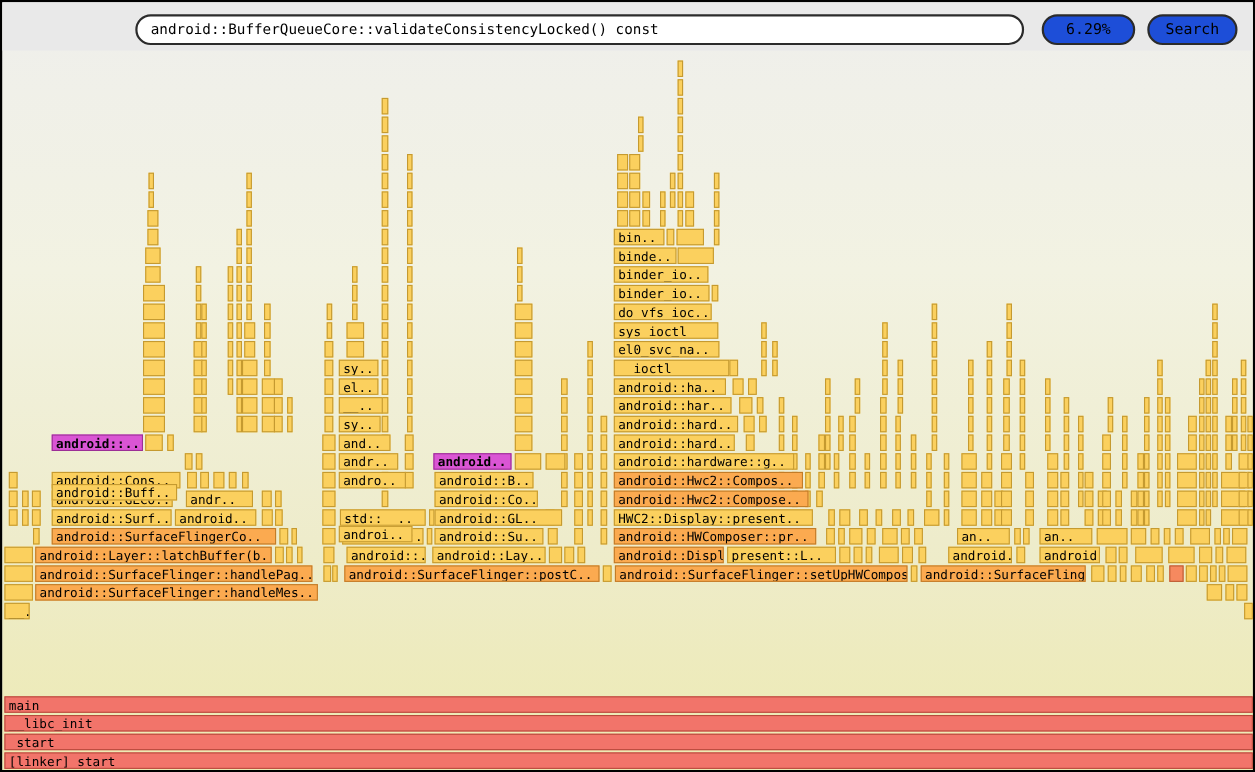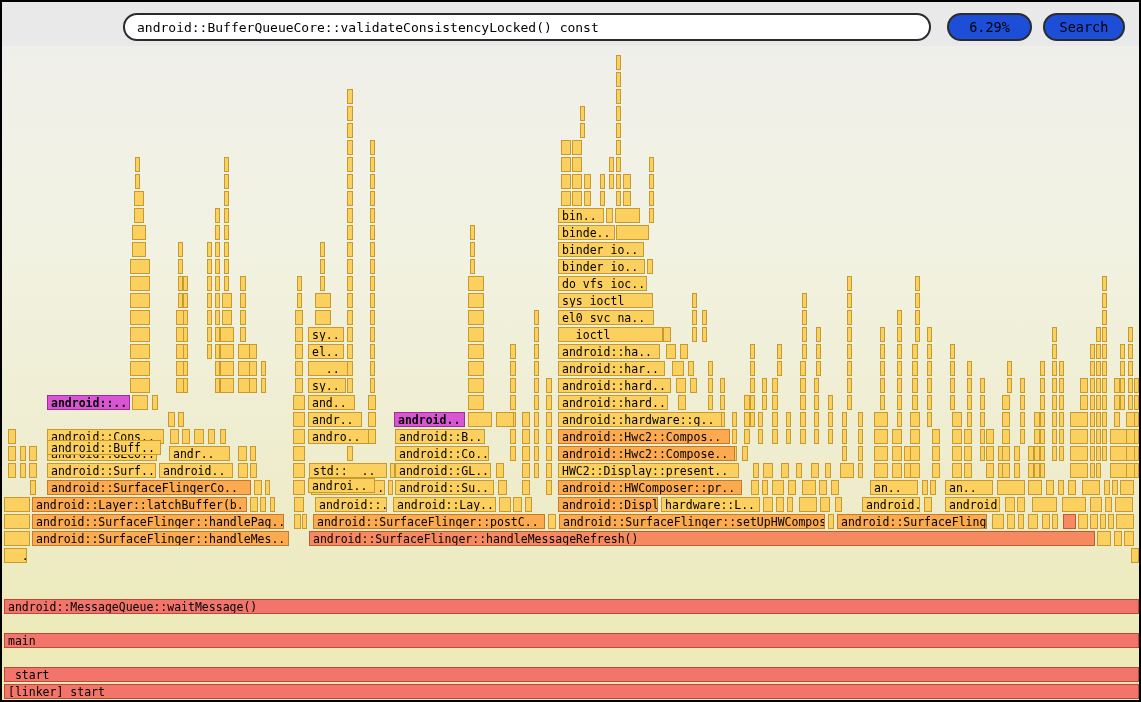--- a/index.html
+++ b/index.html
@@ -602,47 +602,46 @@
       <div class="frame c-gold" style="left: 686px; top: 359px; width: 6px;"></div>
       <div class="frame c-gold" style="left: 664px; top: 342px; width: 10px;"></div>
       <div class="frame c-gold" style="left: 678px; top: 342px; width: 8px;"></div>
       <div class="frame c-gold" style="left: 661px; top: 325px; width: 8px;"></div>
       <div class="frame c-gold" style="left: 645px; top: 257px; width: 6px;"></div>
       <div class="frame c-gold" style="left: 614px; top: 223px; width: 33px;"></div>
       <div class="frame c-gold" style="left: 604px; top: 206px; width: 7px;"></div>
       <div class="frame c-gold" style="left: 613px; top: 206px; width: 25px;"></div>
       <div class="frame c-red" style="left: 2px; top: 682px; width: 1135px;">[linker]_start</div>
       <div class="frame c-red" style="left: 2px; top: 665px; width: 1135px;">_start</div>
+      <div class="frame c-red" style="left: 2px; top: 648px; width: 1135px;">__libc_init</div>
       <div class="frame c-red" style="left: 2px; top: 631px; width: 1135px;">main</div>
-      <div class="frame c-red" style="left: 2px; top: 597px; width: 1135px;">android::MessageQueue::waitMessage()</div>
       <div class="frame c-gold" style="left: 2px; top: 546px; width: 23px;">__.</div>
       <div class="frame c-orange" style="left: 30px; top: 529px; width: 257px;">android::SurfaceFlinger::handleMes..</div>
-      <div class="frame c-salmon" style="left: 307px; top: 529px; width: 786px;">android::SurfaceFlinger::handleMessageRefresh()</div>
       <div class="frame c-orange" style="left: 30px; top: 512px; width: 252px;">android::SurfaceFlinger::handlePag..</div>
       <div class="frame c-orange" style="left: 311px; top: 512px; width: 232px;">android::SurfaceFlinger::postC..</div>
       <div class="frame c-orange" style="left: 557px; top: 512px; width: 266px;">android::SurfaceFlinger::setUpHWCompose..</div>
       <div class="frame c-orange" style="left: 835px; top: 512px; width: 150px;">android::SurfaceFling..</div>
       <div class="frame c-salmon" style="left: 1061px; top: 512px; width: 13px;"></div>
       <div class="frame c-orange" style="left: 30px; top: 495px; width: 215px;">android::Layer::latchBuffer(b..</div>
       <div class="frame c-gold" style="left: 313px; top: 495px; width: 72px;">android::..</div>
       <div class="frame c-gold" style="left: 391px; top: 495px; width: 103px;">android::Lay..</div>
       <div class="frame c-orange" style="left: 556px; top: 495px; width: 100px;">android::DisplayDevice:..</div>
-      <div class="frame c-gold" style="left: 659px; top: 495px; width: 99px;">hardware::L..</div>
+      <div class="frame c-gold" style="left: 659px; top: 495px; width: 99px;">present::L..</div>
       <div class="frame c-gold" style="left: 860px; top: 495px; width: 58px;">android..</div>
       <div class="frame c-gold" style="left: 943px; top: 495px; width: 55px;">android..</div>
       <div class="frame c-orange" style="left: 45px; top: 478px; width: 204px;">android::SurfaceFlingerCo..</div>
       <div class="frame c-gold" style="left: 309px; top: 478px; width: 74px;">android::..</div>
       <div class="frame c-gold" style="left: 393px; top: 478px; width: 99px;">android::Su..</div>
       <div class="frame c-orange" style="left: 556px; top: 478px; width: 184px;">android::HWComposer::pr..</div>
       <div class="frame c-gold" style="left: 868px; top: 478px; width: 48px;">an..</div>
       <div class="frame c-gold" style="left: 943px; top: 478px; width: 48px;">an..</div>
       <div class="frame c-gold" style="left: 45px; top: 461px; width: 109px;">android::Surf..</div>
       <div class="frame c-gold" style="left: 157px; top: 461px; width: 74px;">android..</div>
       <div class="frame c-gold" style="left: 307px; top: 461px; width: 78px;">std::__..</div>
-      <div class="frame c-gold" style="left: 393px; top: 461px; width: 96px;">android::GL..</div>
+      <div class="frame c-gold" style="left: 393px; top: 461px; width: 116px;">android::GL..</div>
       <div class="frame c-gold" style="left: 556px; top: 461px; width: 181px;">HWC2::Display::present..</div>
       <div class="frame c-gold" style="left: 45px; top: 444px; width: 110px;">android::GLCo..</div>
       <div class="frame c-gold" style="left: 167px; top: 444px; width: 61px;">andr..</div>
       <div class="frame c-gold" style="left: 306px; top: 444px; width: 67px; margin-top: 32px;">androi..</div>
       <div class="frame c-gold" style="left: 393px; top: 444px; width: 94px;">android::Co..</div>
       <div class="frame c-orange" style="left: 556px; top: 444px; width: 177px;">android::Hwc2::Compose..</div>
       <div class="frame c-gold" style="left: 45px; top: 427px; width: 117px;">android::Cons..</div>
       <div class="frame c-gold" style="left: 306px; top: 427px; width: 61px;">andro..</div>
       <div class="frame c-gold" style="left: 393px; top: 427px; width: 90px;">android::B..</div>
       <div class="frame c-orange" style="left: 556px; top: 427px; width: 172px;">android::Hwc2::Compos..</div>

